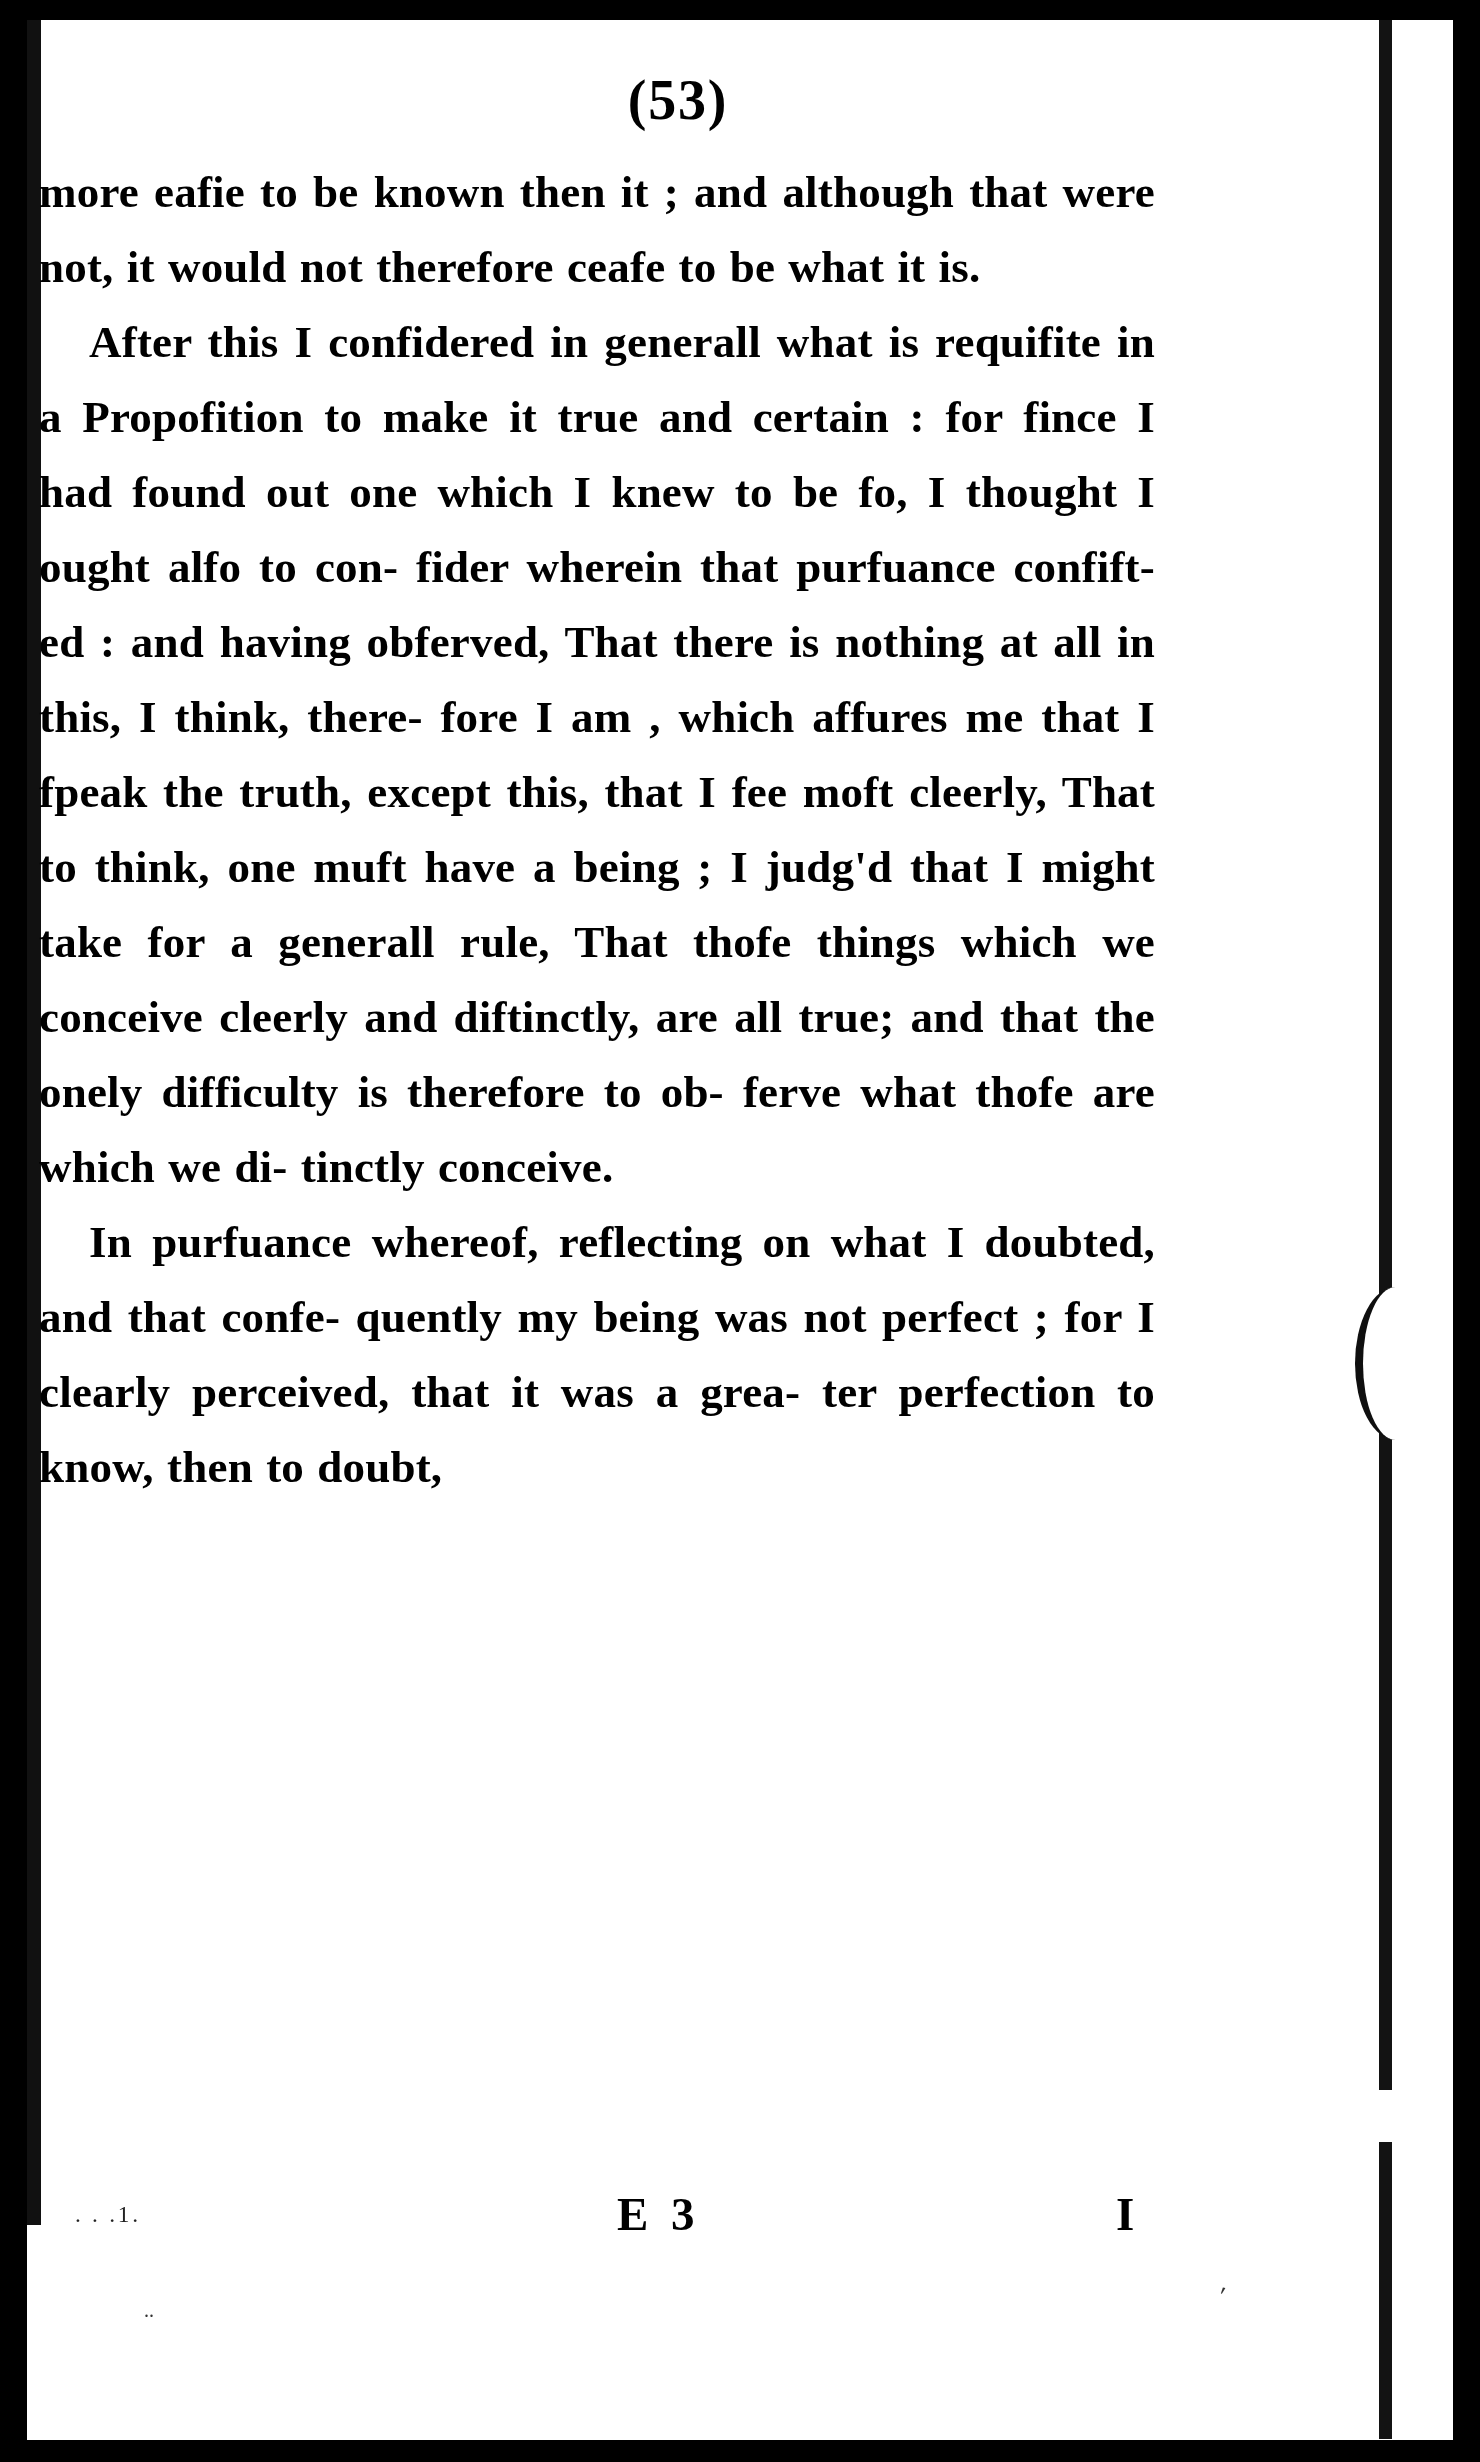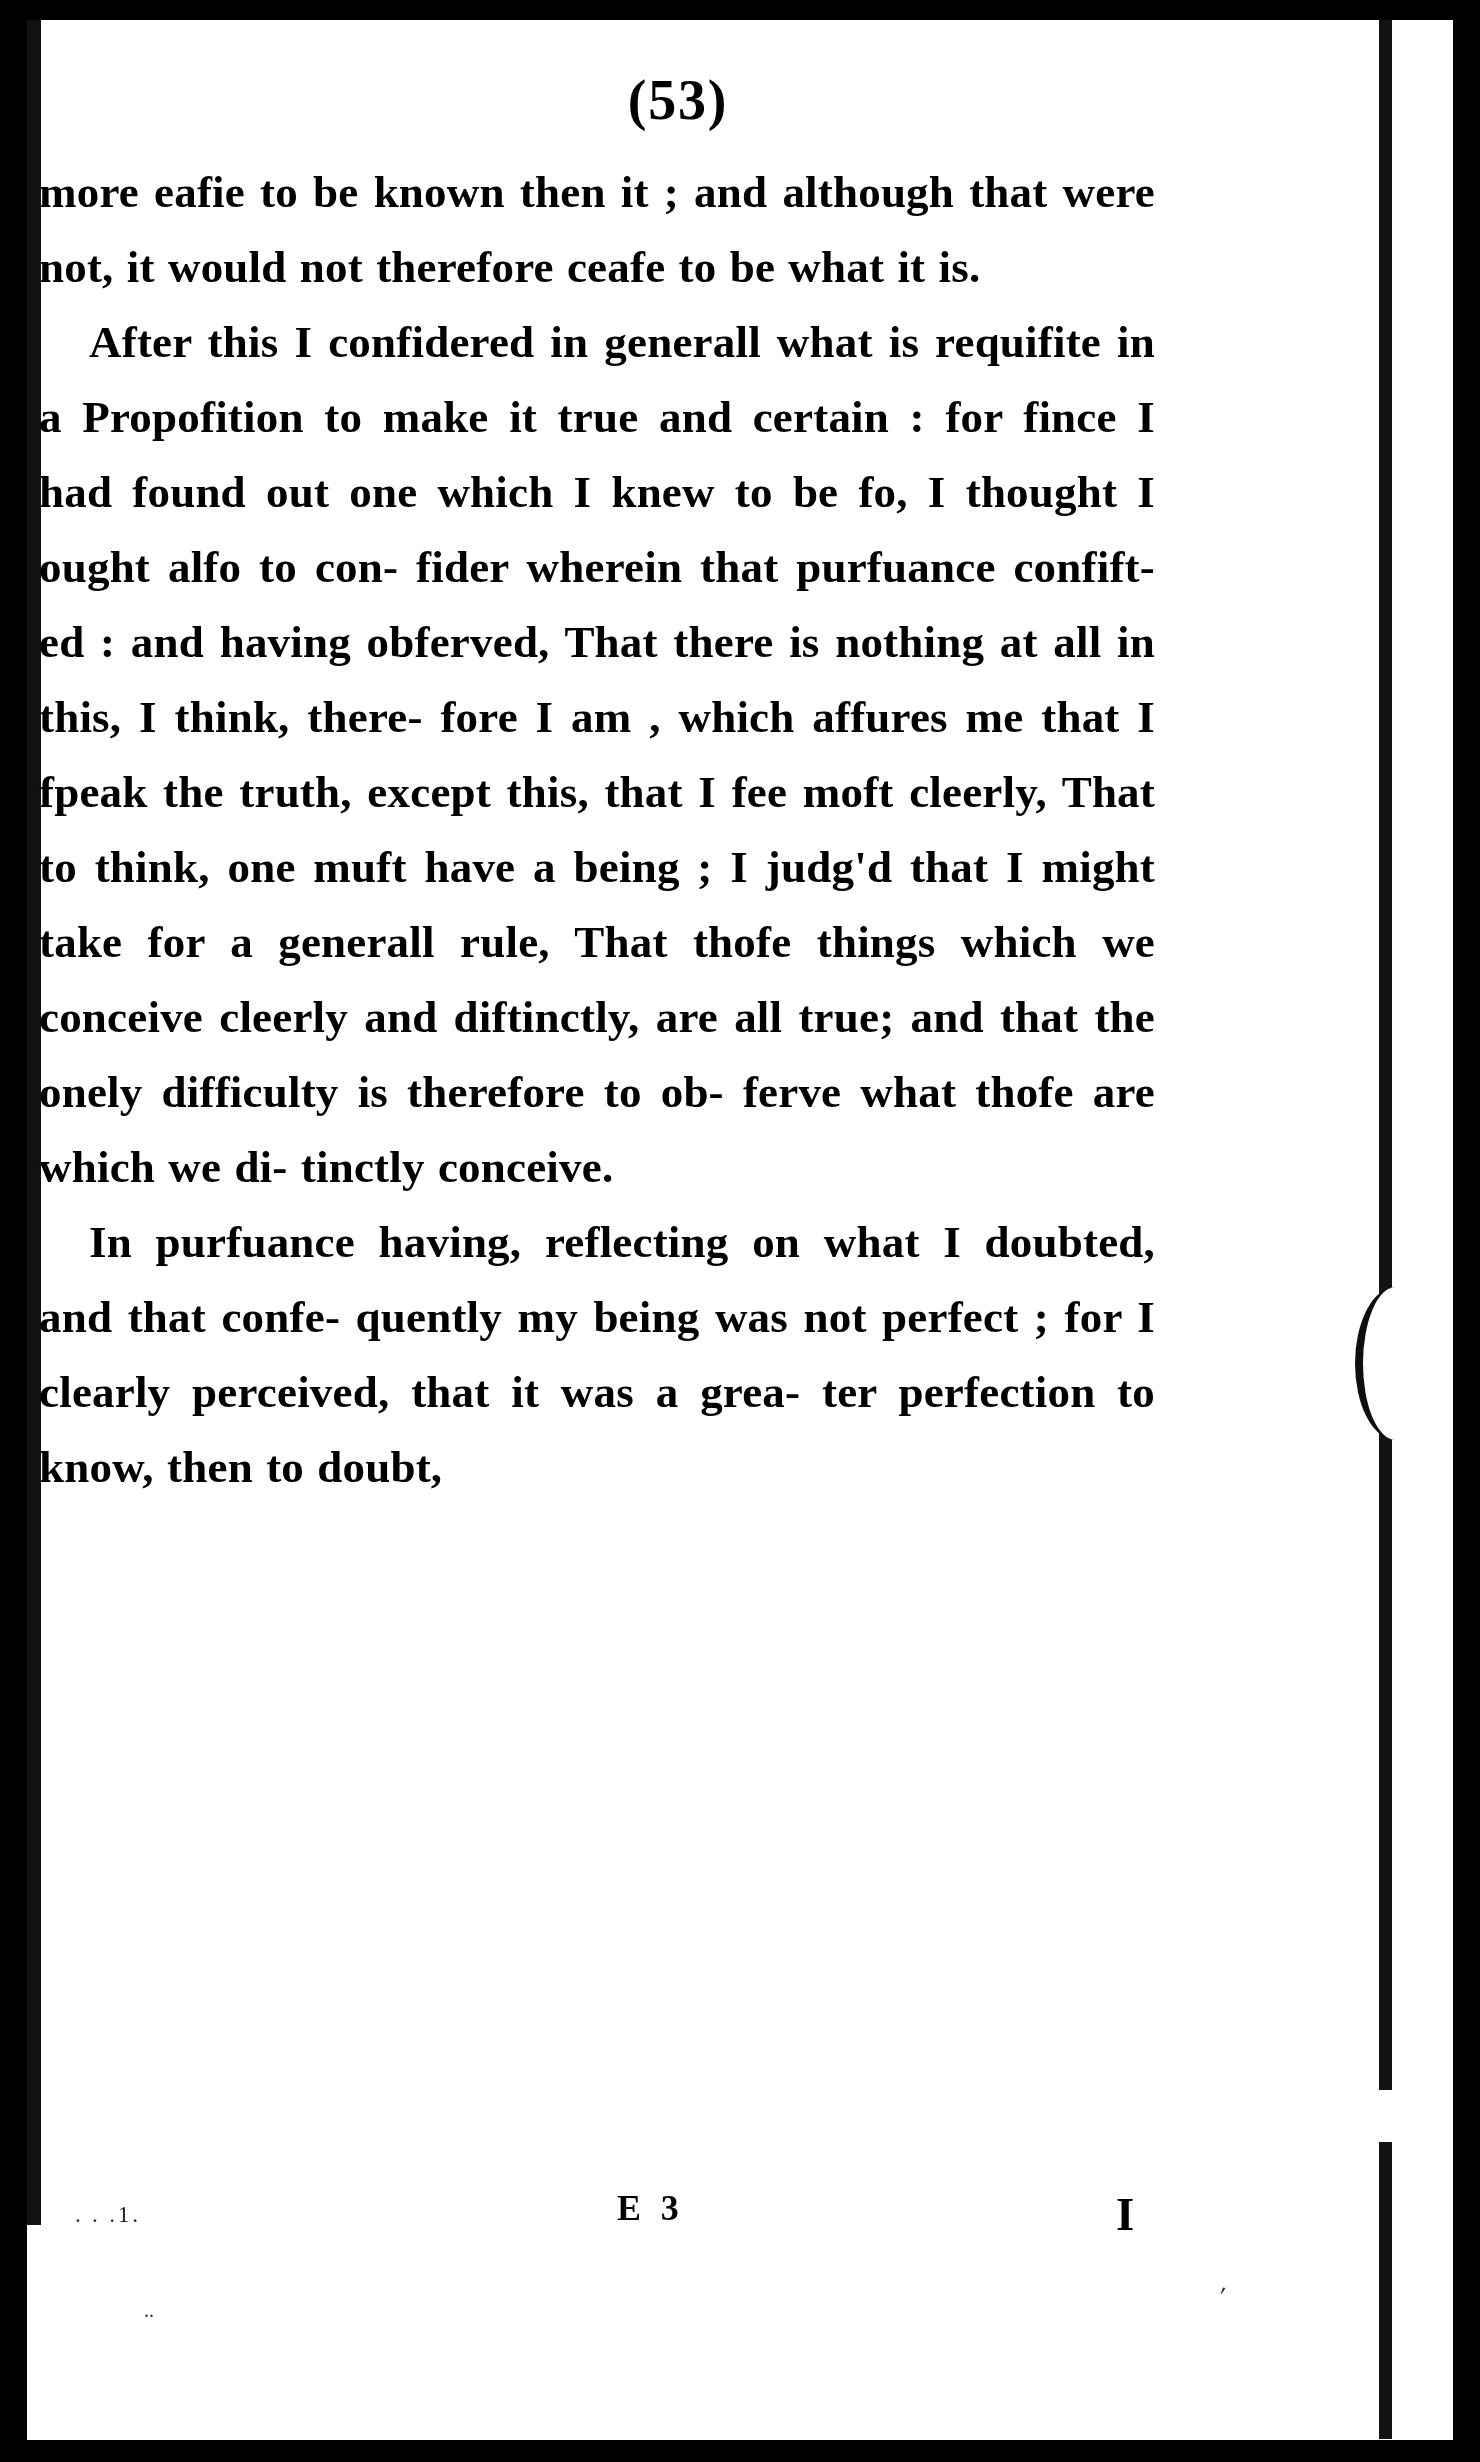--- a/index.html
+++ b/index.html
@@ -146,21 +146,21 @@
     position: absolute;
     left: 41px;
     top: 2187px;
     width: 1161px;
     height: 63px;
   }
   .sig-mark {
     position: absolute;
     left: 576px;
     top: 0;
-    font-size: 36px;
+    font-size: 47px;
     font-weight: 700;
     letter-spacing: 5.4px;
   }
   .catchword {
     position: absolute;
     left: 1075px;
     top: 0;
     font-size: 47px;
     font-weight: 700;
   }
@@ -229,21 +229,21 @@
     <span>have a being ; I judg'd that I might</span>
     <span>take for a generall rule, That thofe</span>
     <span>things which we conceive cleerly and</span>
     <span>diftinctly, are all true; and that the</span>
     <span>onely difficulty is therefore to ob-</span>
     <span>ferve what thofe are which we di-</span>
     <span>tinctly conceive.</span>
   </p>
 
   <p class="body-par indent">
-    <span>In purfuance having, reflecting</span>
+    <span>In purfuance whereof, reflecting</span>
     <span>on what I doubted, and that confe-</span>
     <span>quently my being was not perfect ; for</span>
     <span>I clearly perceived, that it was a grea-</span>
     <span>ter perfection to know, then to doubt,</span>
   </p>
 
 </div>
 
 <div class="page-footer">
   <span class="margin-speck">. . .1.</span>

